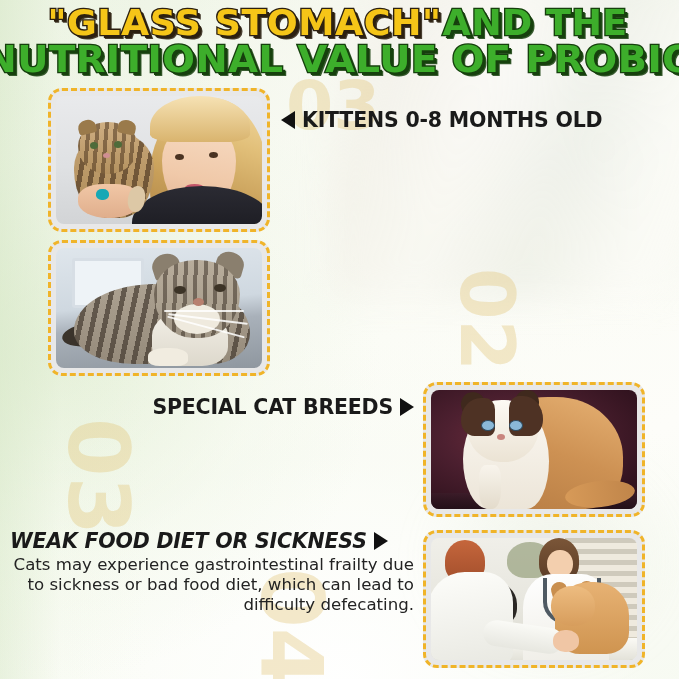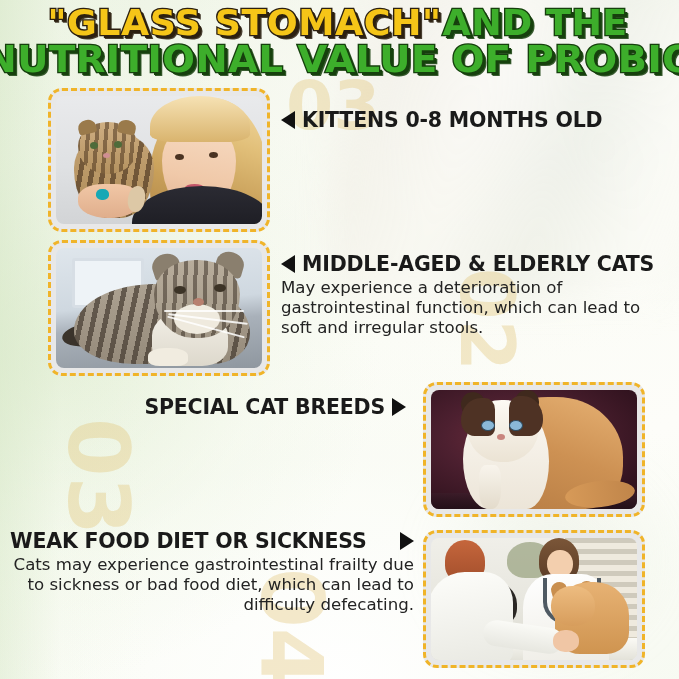--- a/index.html
+++ b/index.html
@@ -305,24 +305,24 @@
     border-right: 14px solid #111111;
   }
   .tri.right {
     border-top: 9px solid transparent;
     border-bottom: 9px solid transparent;
     border-left: 14px solid #111111;
   }
 
   .b1 { left: 281px; top: 108px; width: 392px; text-align: right; }
   .b2 { left: 281px; top: 252px; width: 392px; }
-  .b3 { left: 6px;  top: 395px; width: 400px; text-align: left; }
+  .b3 { left: 14px;  top: 395px; width: 400px; text-align: left; }
   .b3 .heading { justify-content: flex-end; }
   .b4 { left: 10px;  top: 529px; width: 404px; text-align: right; }
-  .b4 .heading { justify-content: space-between; }
+  .b4 .heading { justify-content: flex-start; font-style: italic; }
 </style>
 </head>
 <body>
 
 <div class="poster">
 
   <div class="bg-base"></div>
   <div class="bg-photo"></div>
   <div class="bg-photo2"></div>
   <div class="bg-vignette"></div>
@@ -423,27 +423,20 @@
     </div>
   </div>
 
   <div class="block b1">
     <div class="heading">
       <span class="tri left"></span>
       <span>KITTENS 0-8 MONTHS OLD</span>
     </div>
   </div>
 
-  <div class="block b2">
-    <div class="heading">
-      <span class="tri left"></span>
-      <span>MIDDLE-AGED &amp; ELDERLY CATS</span>
-    </div>
-    <div class="body-text">May experience a deterioration of gastrointestinal function, which can lead to soft and irregular stools.</div>
-  </div>
 
   <div class="block b3">
     <div class="heading">
       <span>SPECIAL CAT BREEDS</span>
       <span class="tri right"></span>
     </div>
   </div>
 
   <div class="block b4">
     <div class="heading">

